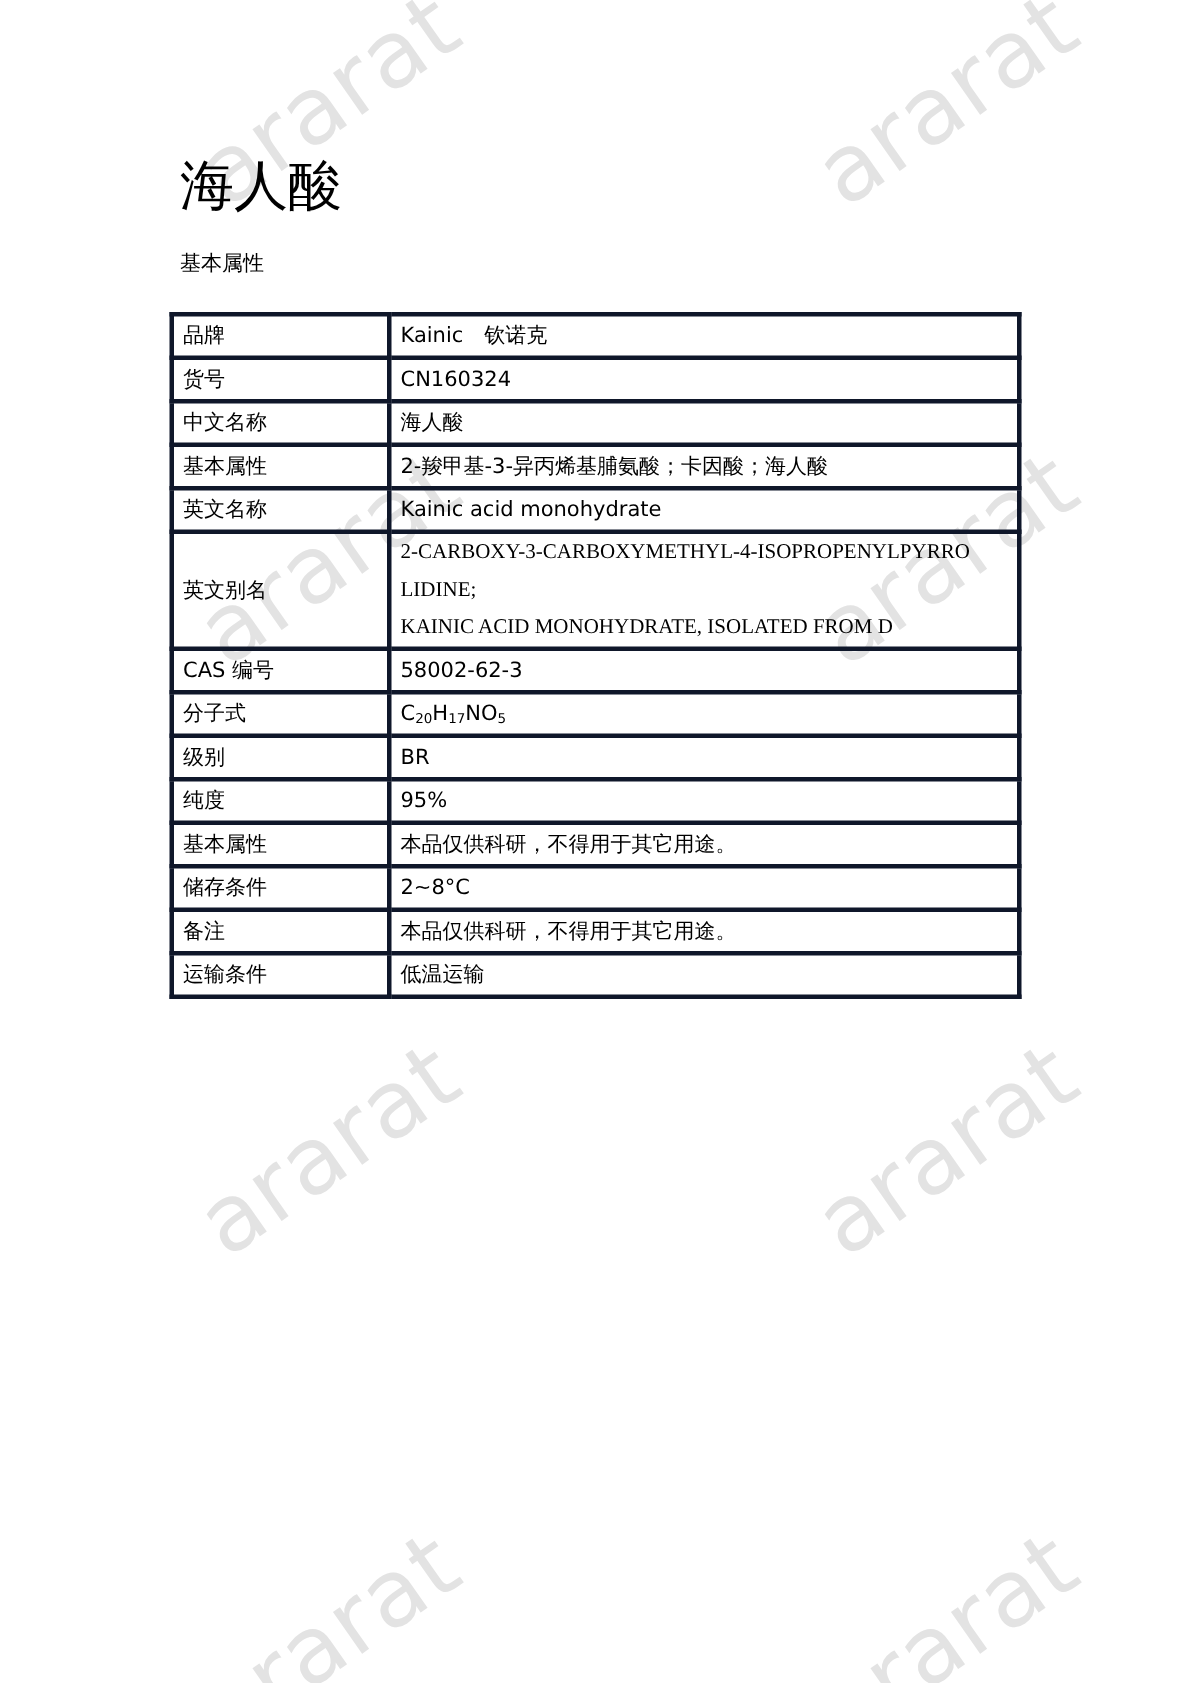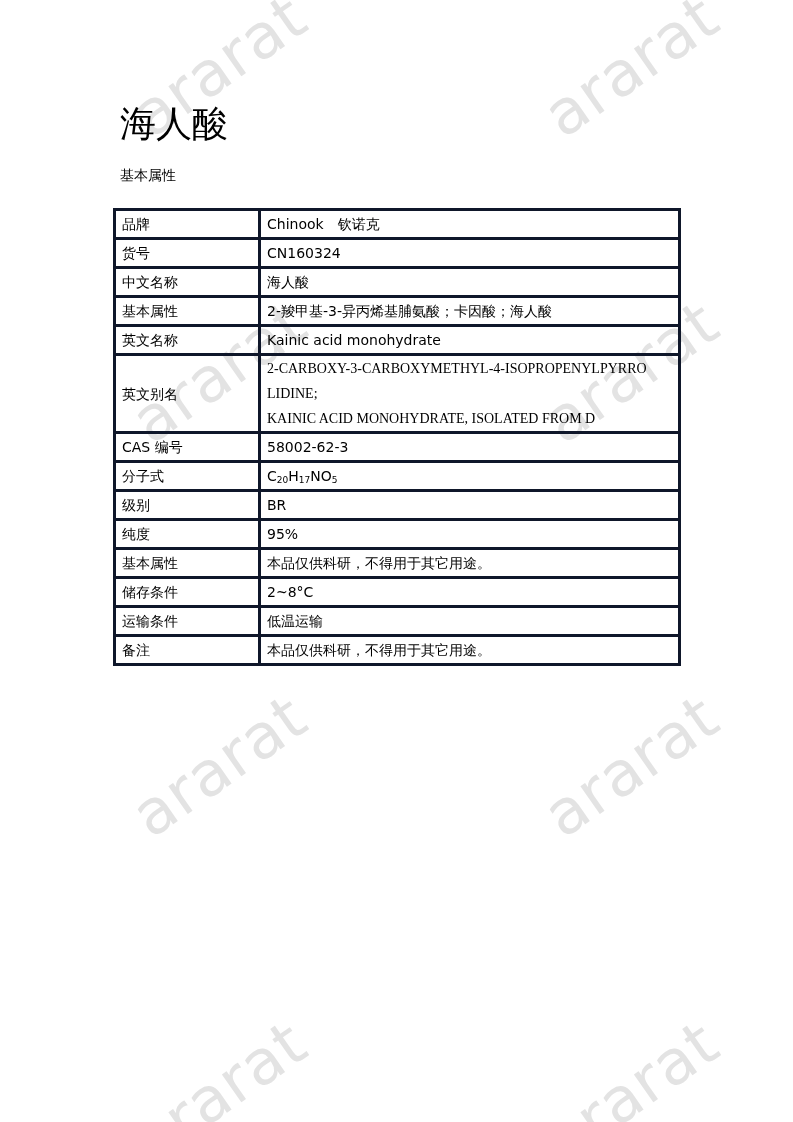--- a/index.html
+++ b/index.html
@@ -27,21 +27,21 @@
 <div class="wm" style="left:118px;top:1118px;">ararat</div>
 <div class="wm" style="left:530px;top:1118px;">ararat</div>
 
 <h1 class="title">海人酸</h1>
 <div class="subtitle">基本属性</div>
 
 <table>
   <tbody>
       <tr>
     <td class="k">品牌</td>
-    <td class="v">Chinook　钦诺克</td>
+    <td class="v">Kainic　钦诺克</td>
   </tr>
   <tr>
     <td class="k">货号</td>
     <td class="v">CN160324</td>
   </tr>
   <tr>
     <td class="k">中文名称</td>
     <td class="v">海人酸</td>
   </tr>
   <tr>
@@ -78,21 +78,21 @@
   </tr>
   <tr>
     <td class="k">基本属性</td>
     <td class="v">本品仅供科研，不得用于其它用途。</td>
   </tr>
   <tr>
     <td class="k">储存条件</td>
     <td class="v">2~8°C</td>
   </tr>
   <tr>
+    <td class="k">备注</td>
+    <td class="v">本品仅供科研，不得用于其它用途。</td>
+  </tr>
+  <tr>
     <td class="k">运输条件</td>
     <td class="v">低温运输</td>
-  </tr>
-  <tr>
-    <td class="k">备注</td>
-    <td class="v">本品仅供科研，不得用于其它用途。</td>
   </tr>
 </tbody>
   </table>
 
 </body></html>

